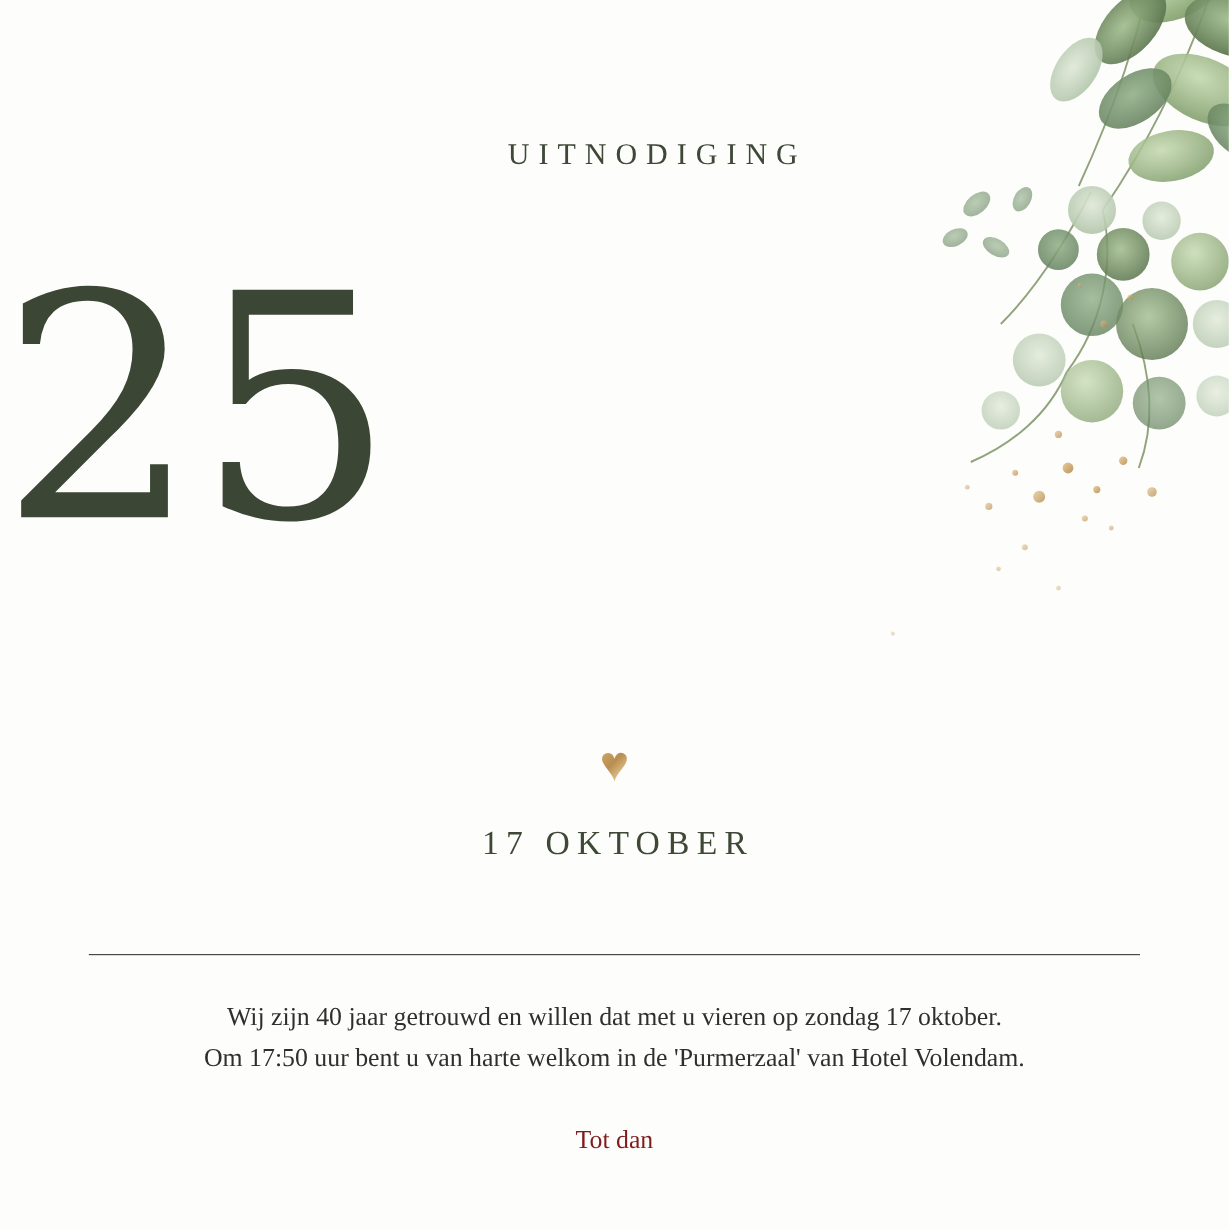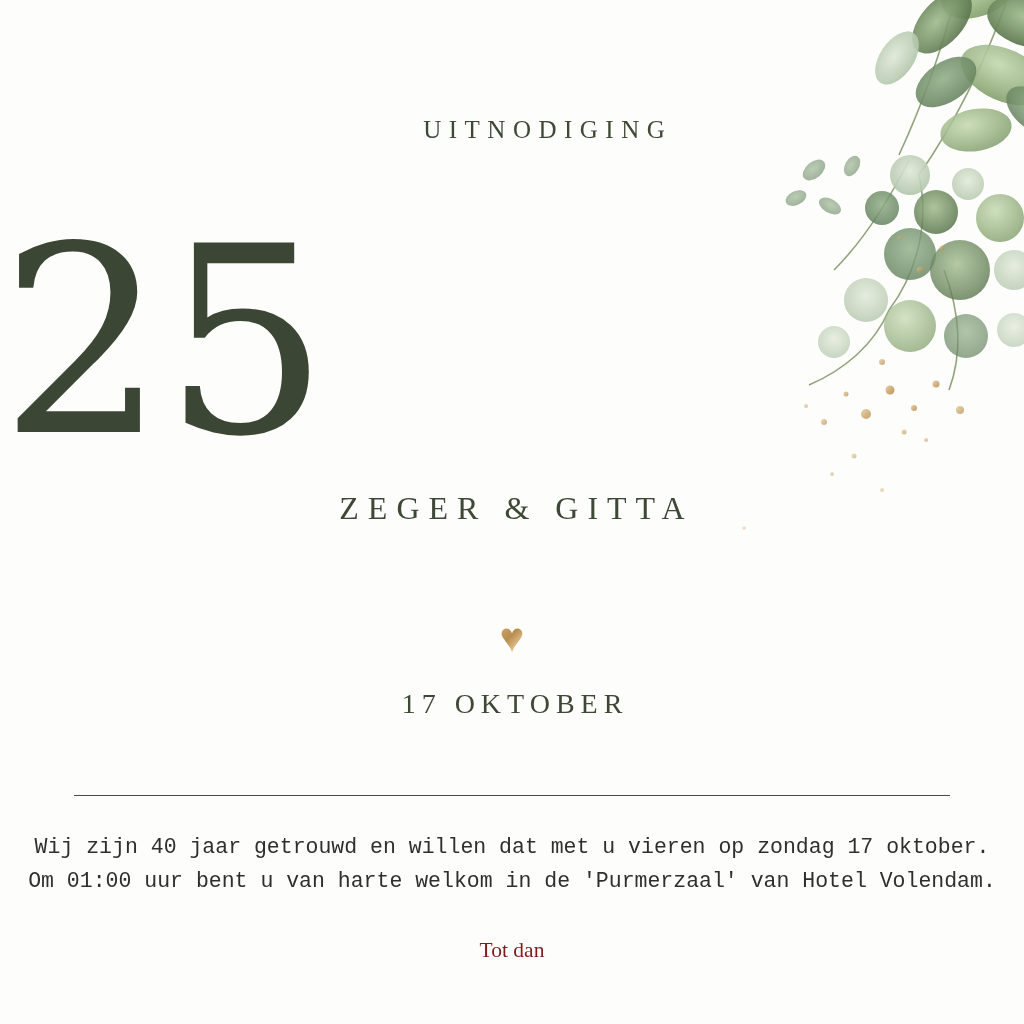--- a/index.html
+++ b/index.html
@@ -124,21 +124,21 @@
     height: 1px;
     background: #4a4a42;
   }
 
   .body-text {
     position: absolute;
     top: 830px;
     left: 0;
     width: 1024px;
     text-align: center;
-    font-family: Liberation Mono, monospace;
+    font-family: Liberation Serif, serif;
     font-size: 21.5px;
     line-height: 34px;
     color: #2f2f2b;
   }
   .body-text .line { display: block; }
 
   .closing {
     position: absolute;
     top: 938px;
     left: 0;
@@ -243,29 +243,28 @@
         <circle cx="168" cy="520" r="2" opacity="0.4"></circle>
       </g>
     </svg>
   </div>
 
   <div class="content">
     <div class="kicker">UITNODIGING</div>
 
     <div class="bignumber">25</div>
 
-    <div class="names">ZEGER &amp; GITTA</div>
 
     <div class="heart"><span>♥</span></div>
 
     <div class="date">17 OKTOBER</div>
 
     <div class="divider"></div>
 
     <div class="body-text">
       <span class="line">Wij zijn 40 jaar getrouwd en willen dat met u vieren op zondag 17 oktober.</span>
-      <span class="line">Om 01:00 uur bent u van harte welkom in de 'Purmerzaal' van Hotel Volendam.</span>
+      <span class="line">Om 17:50 uur bent u van harte welkom in de 'Purmerzaal' van Hotel Volendam.</span>
     </div>
 
     <div class="closing">Tot dan</div>
   </div>
 
 </div>
 
 </body></html>

